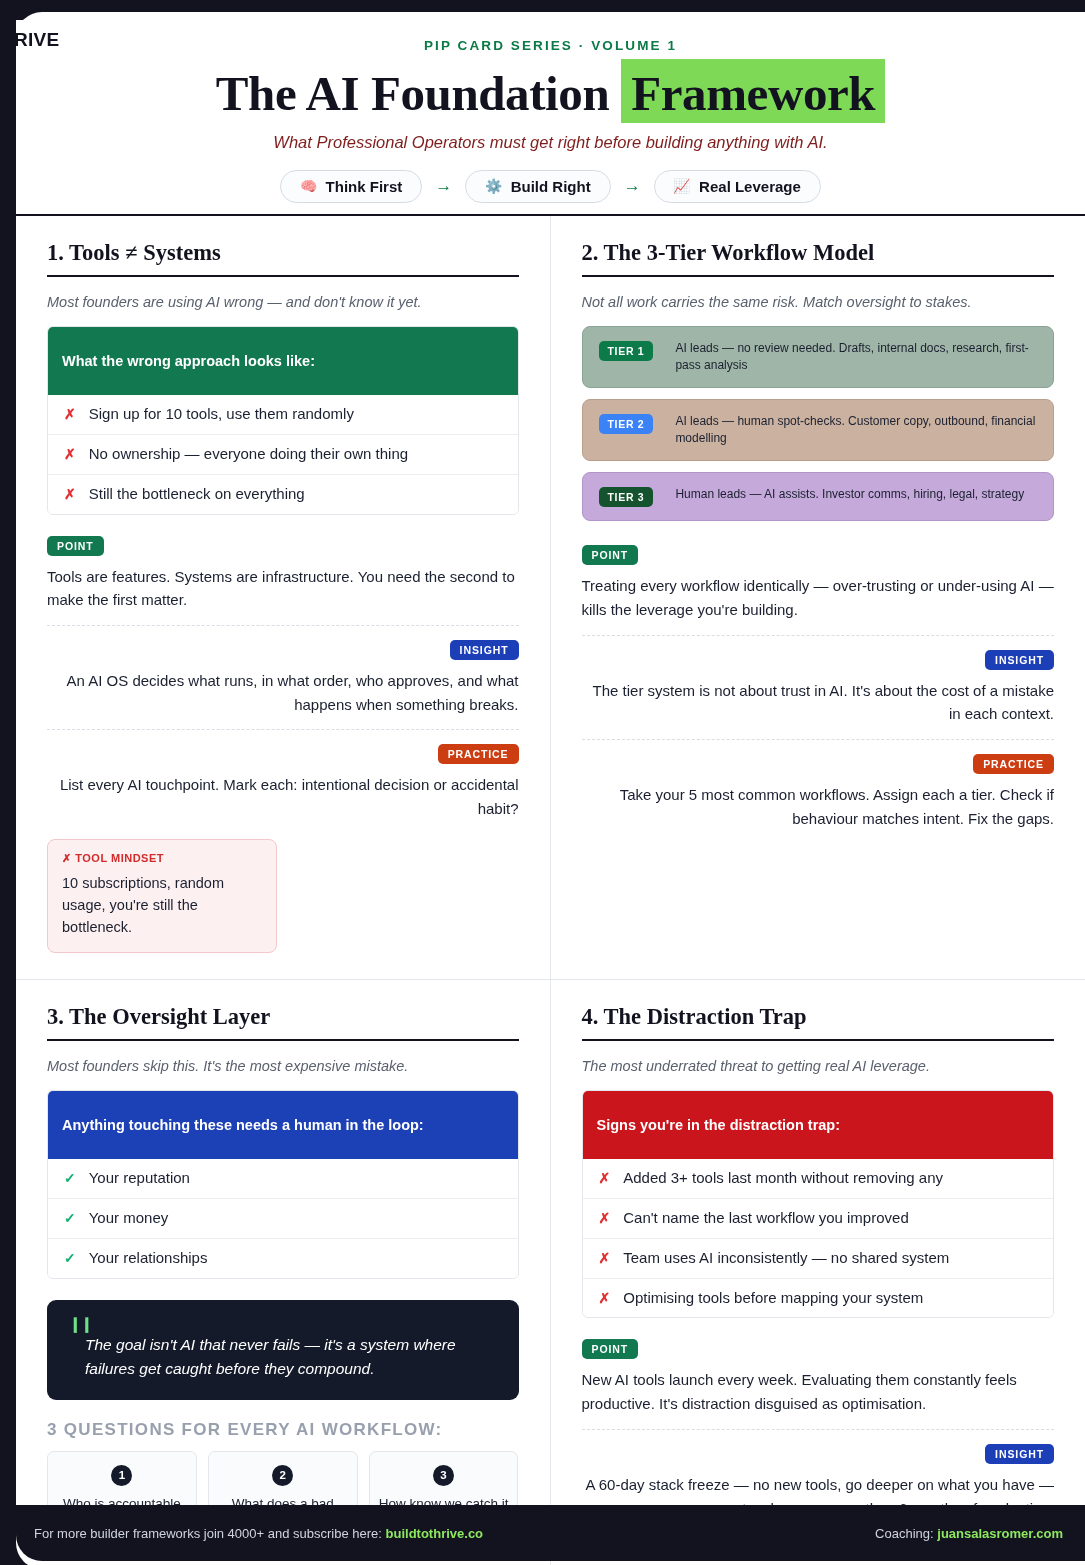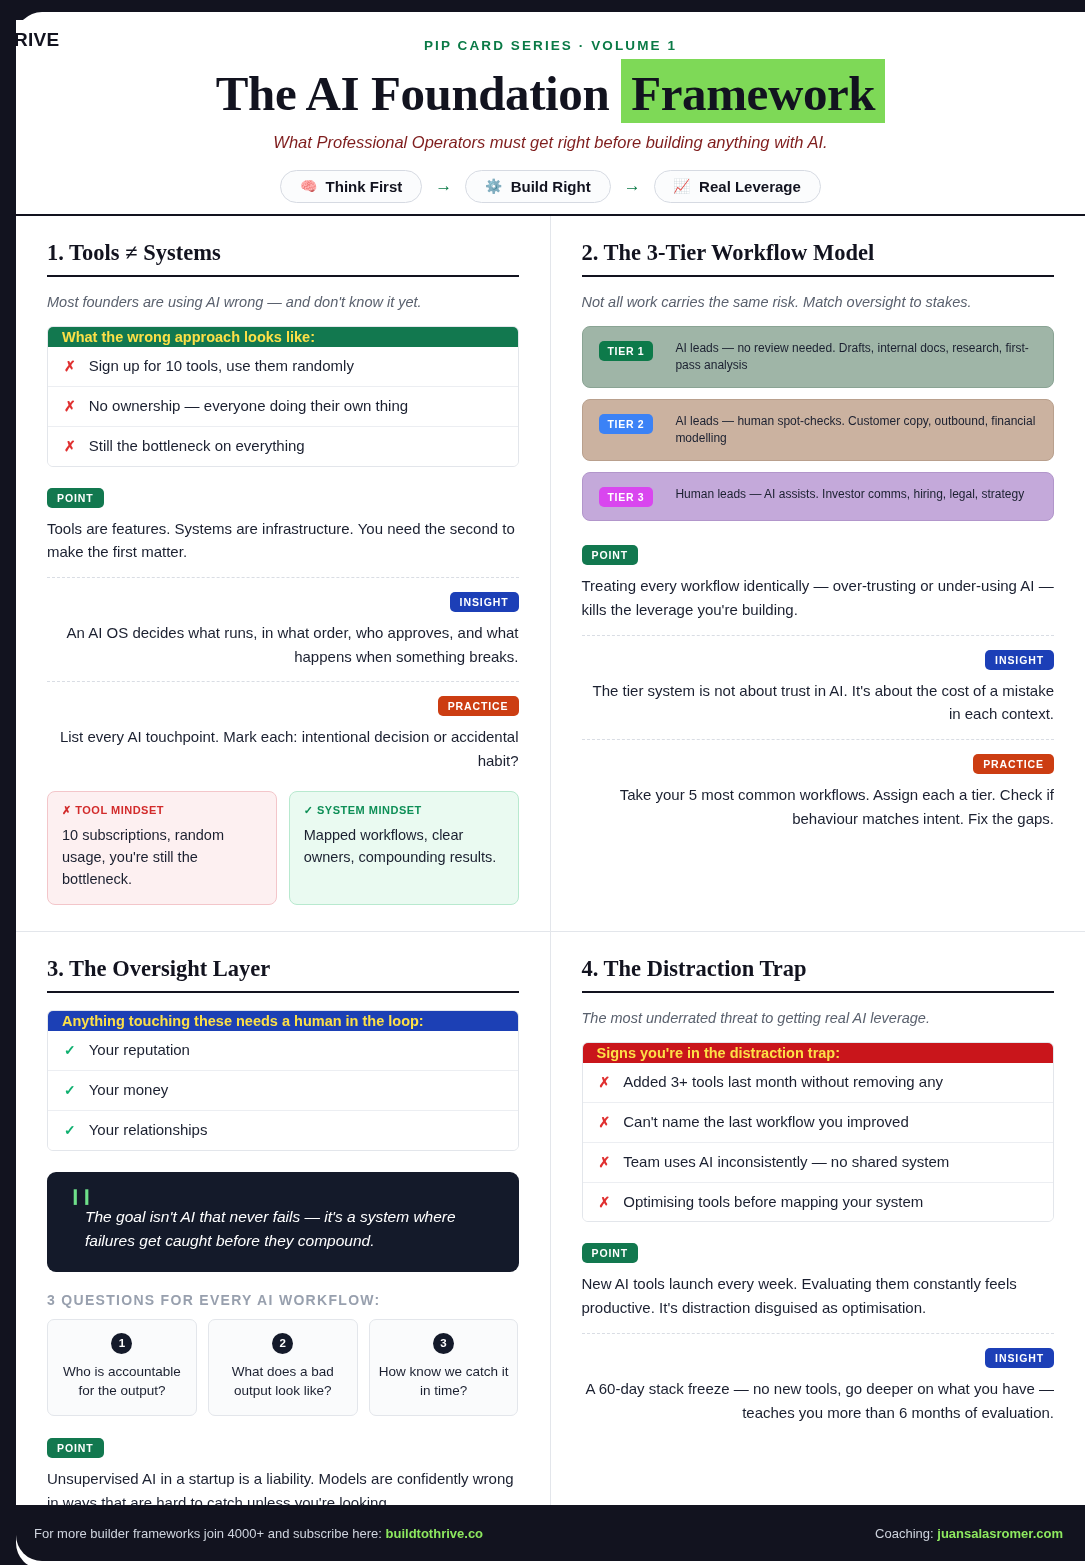--- a/index.html
+++ b/index.html
@@ -150,24 +150,24 @@
   }
 
   
   .panel {
     border: 1px solid #e3e6eb;
     border-radius: 6px;
     overflow: hidden;
     margin-bottom: 21px;
   }
   .panel-head {
-    padding: 2px 14px;
+    padding: 26px 14px;
     font-size: 14.5px;
     font-weight: 700;
-    color: #fde047;
+    color: #ffffff;
   }
   .panel-head.green { background: #12784f; }
   .panel-head.blue  { background: #1c40b5; }
   .panel-head.red   { background: #c9151b; }
   .panel-body { background: #ffffff; }
   .p-item {
     display: flex;
     align-items: flex-start;
     gap: 13px;
     padding: 10px 16px;
@@ -197,21 +197,21 @@
     letter-spacing: 0.7px;
     color: #fff;
     padding: 4px 9px;
     border-radius: 5px;
     white-space: nowrap;
     flex: 0 0 auto;
     margin-top: 1px;
   }
   .tb-1 { background: #0d7a4a; }
   .tb-2 { background: #3b82f6; }
-  .tb-3 { background: #d946ef; }
+  .tb-3 { background: #14532d; }
   .tier-text {
     font-size: 12px;
     color: #1b2030;
     line-height: 1.42;
   }
 
   
   .lblock { padding-bottom: 13px; }
   .lblock + .lblock {
     border-top: 1px dashed #d9dde4;
@@ -287,21 +287,21 @@
     color: #ffffff;
     font-size: 15.5px;
     font-style: italic;
     line-height: 1.55;
     margin: 0;
     padding-left: 16px;
   }
 
   
   .q-label {
-    font-size: 14px;
+    font-size: 17px;
     font-weight: 700;
     letter-spacing: 1.3px;
     color: #98a0ae;
     margin-bottom: 11px;
   }
   .q-grid {
     display: grid;
     grid-template-columns: 1fr 1fr 1fr;
     gap: 11px;
     margin-bottom: 22px;
@@ -426,24 +426,20 @@
         <div class="lblock">
           <span class="tag tag-practice">PRACTICE</span>
           <p>List every AI touchpoint. Mark each: intentional decision or accidental habit?</p>
         </div>
 
         <div class="mindsets">
           <div class="mind mind-bad">
             <div class="mind-label">✗ TOOL MINDSET</div>
             <div class="mind-text">10 subscriptions, random usage, you're still the bottleneck.</div>
           </div>
-          <div class="mind mind-good">
-            <div class="mind-label">✓ SYSTEM MINDSET</div>
-            <div class="mind-text">Mapped workflows, clear owners, compounding results.</div>
-          </div>
         </div>
       </div>
 
       <div class="card col2">
         <div class="card-title">2. The 3-Tier Workflow Model</div>
         <hr class="rule">
         <div class="card-sub">Not all work carries the same risk. Match oversight to stakes.</div>
 
         <div class="tier tier-1">
           <span class="tier-badge tb-1">TIER 1</span>
@@ -470,20 +466,21 @@
         </div>
         <div class="lblock">
           <span class="tag tag-practice">PRACTICE</span>
           <p>Take your 5 most common workflows. Assign each a tier. Check if behaviour matches intent. Fix the gaps.</p>
         </div>
       </div>
 
       <div class="card row2">
         <div class="card-title">3. The Oversight Layer</div>
         <hr class="rule">
+        <div class="card-sub">Most founders skip this. It's the most expensive mistake.</div>
 
         <div class="panel">
           <div class="panel-head blue">Anything touching these needs a human in the loop:</div>
           <div class="panel-body">
             <div class="p-item">
               <span class="mark-c">✓</span>
               <span>Your reputation</span>
             </div>
             <div class="p-item">
               <span class="mark-c">✓</span>

